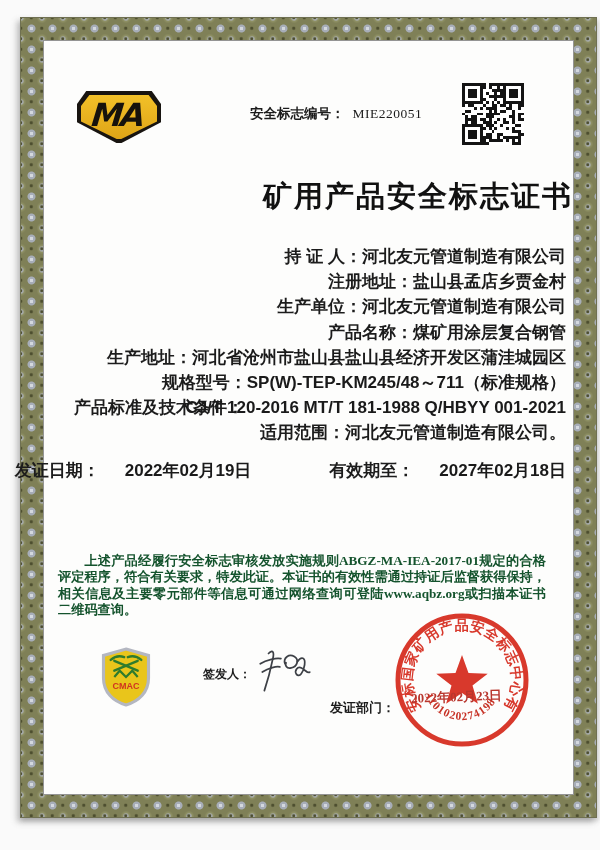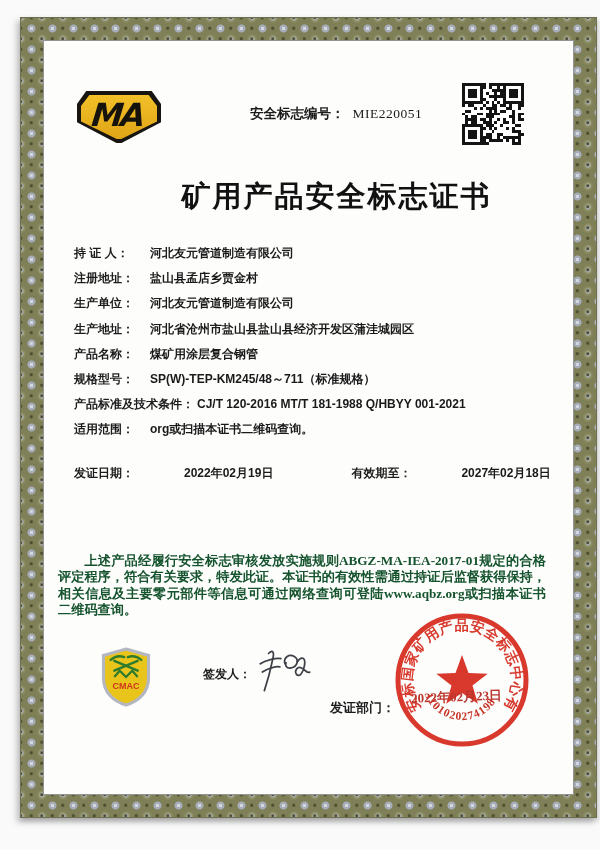--- a/index.html
+++ b/index.html
@@ -32,31 +32,31 @@
     clip-path:polygon(11% 0,89% 0,100% 25%,100% 60%,53% 100%,47% 100%,0 60%,0 25%);
     display:flex;align-items:center;justify-content:center;}
   .ma-in span{font-family:"DejaVu Sans","Liberation Sans",sans-serif;font-style:italic;
     font-weight:bold;font-size:32px;letter-spacing:-3px;color:#16120c;
     transform:translate(-2px,-2px) skewX(-6deg);}
   .code{position:absolute;left:190px;top:64px;font-size:13.5px;}
   .code .code-lbl{font-weight:700;font-family:"Liberation Serif","DejaVu Serif",serif;margin-left:16px;}
   .code .code-val{font-family:"Liberation Serif","DejaVu Serif",serif;margin-left:8px;letter-spacing:.5px;}
   .qr{position:absolute;left:418px;top:42px;width:62px;height:62px;background:#fff;}
   .title{
-    position:absolute;left:0;top:136px;width:100%;margin:0;text-align:center;
+    position:absolute;left:0;top:136px;width:100%;margin:0;text-align:right;
     font-family:"Liberation Serif","DejaVu Serif",serif;
-    font-size:29px;font-weight:bold;letter-spacing:2px;color:#111;padding-left:28px;
+    font-size:29px;font-weight:bold;letter-spacing:2px;color:#111;
   }
   
   .fields{position:absolute;left:30px;top:204px;width:492px;}
-  .row{display:flex;align-items:baseline;height:25.2px;font-size:12px;white-space:nowrap;}
+  .row{display:flex;align-items:baseline;height:25.2px;font-size:17px;white-space:nowrap;justify-content:flex-end;}
   .lbl{font-weight:700;min-width:76px;white-space:pre;}
   .val{font-weight:700;color:#1a1a1a;font-family:Liberation Sans, sans-serif;}
   .row.wide .lbl{min-width:0;margin-right:3px;}
-  .daterow{margin-top:18px;gap:34px;}
+  .daterow{margin-top:12px;gap:34px;}
   .daterow .lbl2{margin-left:44px;min-width:76px;}
   .remarkrow{margin-top:6px;}
   
   .statement{
     position:absolute;left:14px;top:512px;width:488px;margin:0;
     font-size:13.2px;line-height:16.4px;font-weight:700;color:#14532d;
     text-align:justify;text-indent:2em;
     font-family:"Liberation Serif","DejaVu Serif",serif;
   }
   
@@ -337,38 +337,38 @@
       </div>
       <div class="row">
         <span class="lbl">注册地址：</span>
         <span class="val">盐山县孟店乡贾金村</span>
       </div>
       <div class="row">
         <span class="lbl">生产单位：</span>
         <span class="val">河北友元管道制造有限公司</span>
       </div>
       <div class="row">
+        <span class="lbl">产品名称：</span>
+        <span class="val">煤矿用涂层复合钢管</span>
+      </div>
+      <div class="row">
         <span class="lbl">生产地址：</span>
         <span class="val">河北省沧州市盐山县盐山县经济开发区蒲洼城园区</span>
-      </div>
-      <div class="row">
-        <span class="lbl">产品名称：</span>
-        <span class="val">煤矿用涂层复合钢管</span>
       </div>
       <div class="row">
         <span class="lbl">规格型号：</span>
         <span class="val">SP(W)-TEP-KM245/48～711（标准规格）</span>
       </div>
       <div class="row wide">
         <span class="lbl">产品标准及技术条件：</span>
         <span class="val">CJ/T 120-2016 MT/T 181-1988 Q/HBYY 001-2021</span>
       </div>
       <div class="row">
         <span class="lbl">适用范围：</span>
-        <span class="val">org或扫描本证书二维码查询。</span>
+        <span class="val">河北友元管道制造有限公司。</span>
       </div>
       <div class="row daterow">
         <span class="lbl">发证日期：</span>
         <span class="val">2022年02月19日</span>
         <span class="lbl lbl2">有效期至：</span>
         <span class="val">2027年02月18日</span>
       </div>
     </div>
 
     <p class="statement">上述产品经履行安全标志审核发放实施规则ABGZ-MA-IEA-2017-01规定的合格评定程序，符合有关要求，特发此证。本证书的有效性需通过持证后监督获得保持，相关信息及主要零元部件等信息可通过网络查询可登陆www.aqbz.org或扫描本证书二维码查询。</p>

